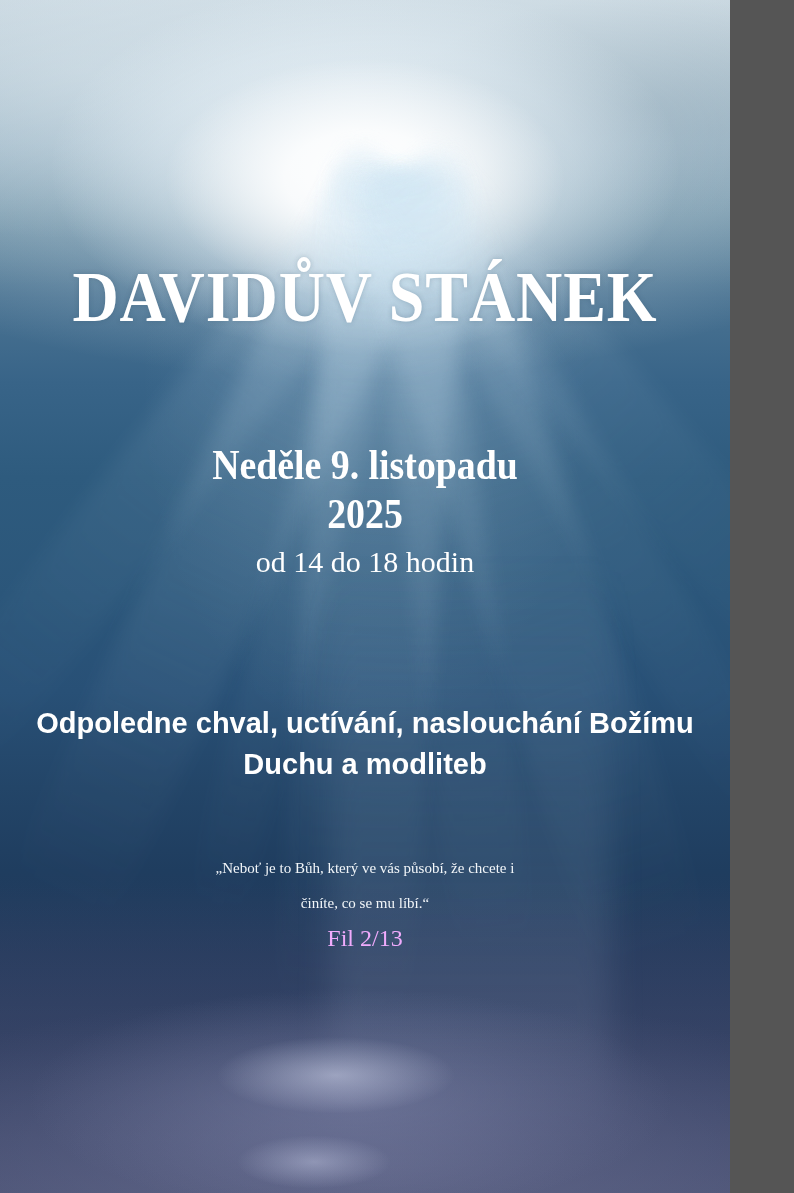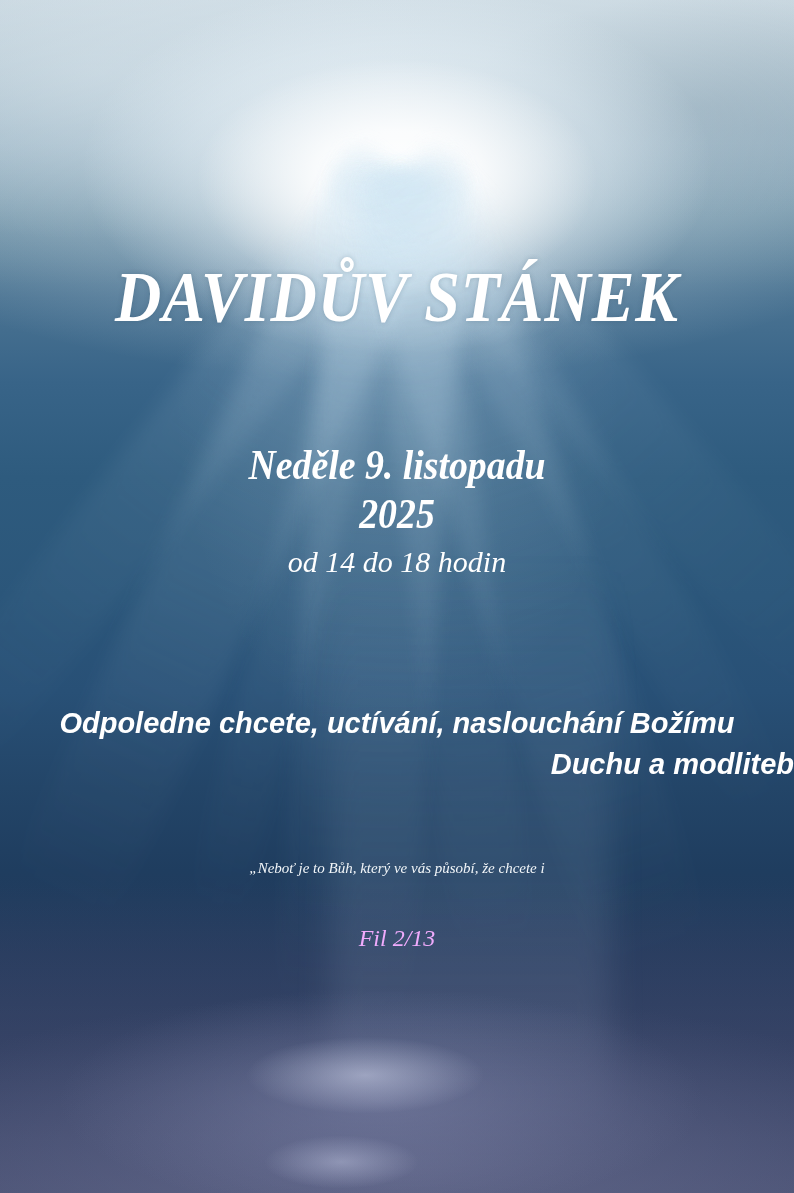--- a/index.html
+++ b/index.html
@@ -1,22 +1,21 @@
 <!DOCTYPE html>
 <html><head>
 <meta charset="utf-8">
 <style>
   html, body { margin: 0; padding: 0; background: #555; }
   .page {
     position: relative;
-    width: 794px;
+    width: 730px;
     height: 1193px;
     overflow: hidden;
     font-family: "Liberation Serif", serif;
-    font-style: italic;
   }
   
   .bg-base {
     position: absolute; inset: 0;
     background: linear-gradient(180deg,
       #97afbd 0%,
       #8aa6b6 6%,
       #7b9cb0 12%,
       #63899f 18%,
       #4a7392 25%,
@@ -112,21 +111,21 @@
     font-size: 30px;
     line-height: 1.2;
   }
   .desc-line {
     font-family: "Liberation Sans", sans-serif;
     font-size: 29px;
     font-weight: bold;
     line-height: 41px;
   }
   .desc-1 { top: 703px; }
-  .desc-2 { top: 744px; text-align: right; }
+  .desc-2 { top: 744px; }
   .quote-line {
     font-size: 15px;
     line-height: 35px;
     color: #f2f6f9;
   }
   .quote-1 { top: 851px; }
   .quote-2 { top: 886px; }
   .quote-ref {
     top: 924px;
     font-size: 24px;
@@ -152,18 +151,19 @@
   </div>
   <div class="beam"></div>
   <div class="floor"></div>
 
   <div class="txt title">DAVIDŮV STÁNEK</div>
 
   <div class="txt date-line date-1">Neděle 9. listopadu</div>
   <div class="txt date-line date-2">2025</div>
   <div class="txt time-line">od 14 do 18 hodin</div>
 
-  <div class="txt desc-line desc-1">Odpoledne chcete, uctívání, naslouchání Božímu</div>
+  <div class="txt desc-line desc-1">Odpoledne chval, uctívání, naslouchání Božímu</div>
   <div class="txt desc-line desc-2">Duchu a modliteb</div>
 
   <div class="txt quote-line quote-1">„Neboť je to Bůh, který ve vás působí, že chcete i</div>
+  <div class="txt quote-line quote-2">činíte, co se mu líbí.“</div>
   <div class="txt quote-ref">Fil 2/13</div>
 </div>
 
 </body></html>

